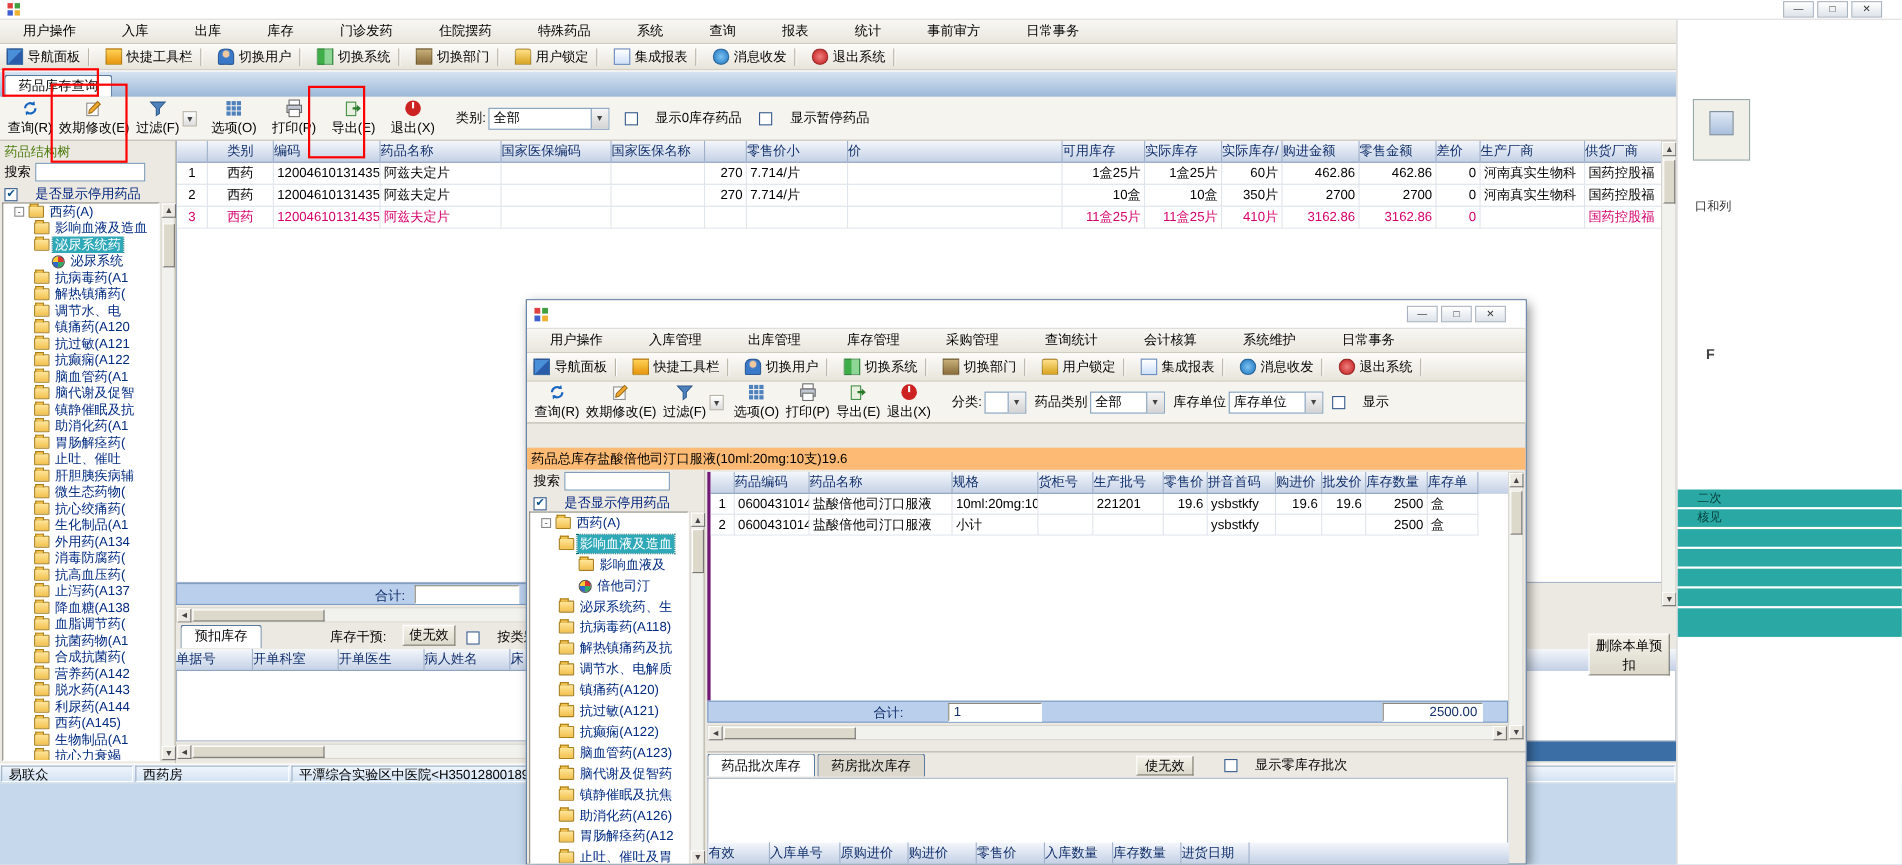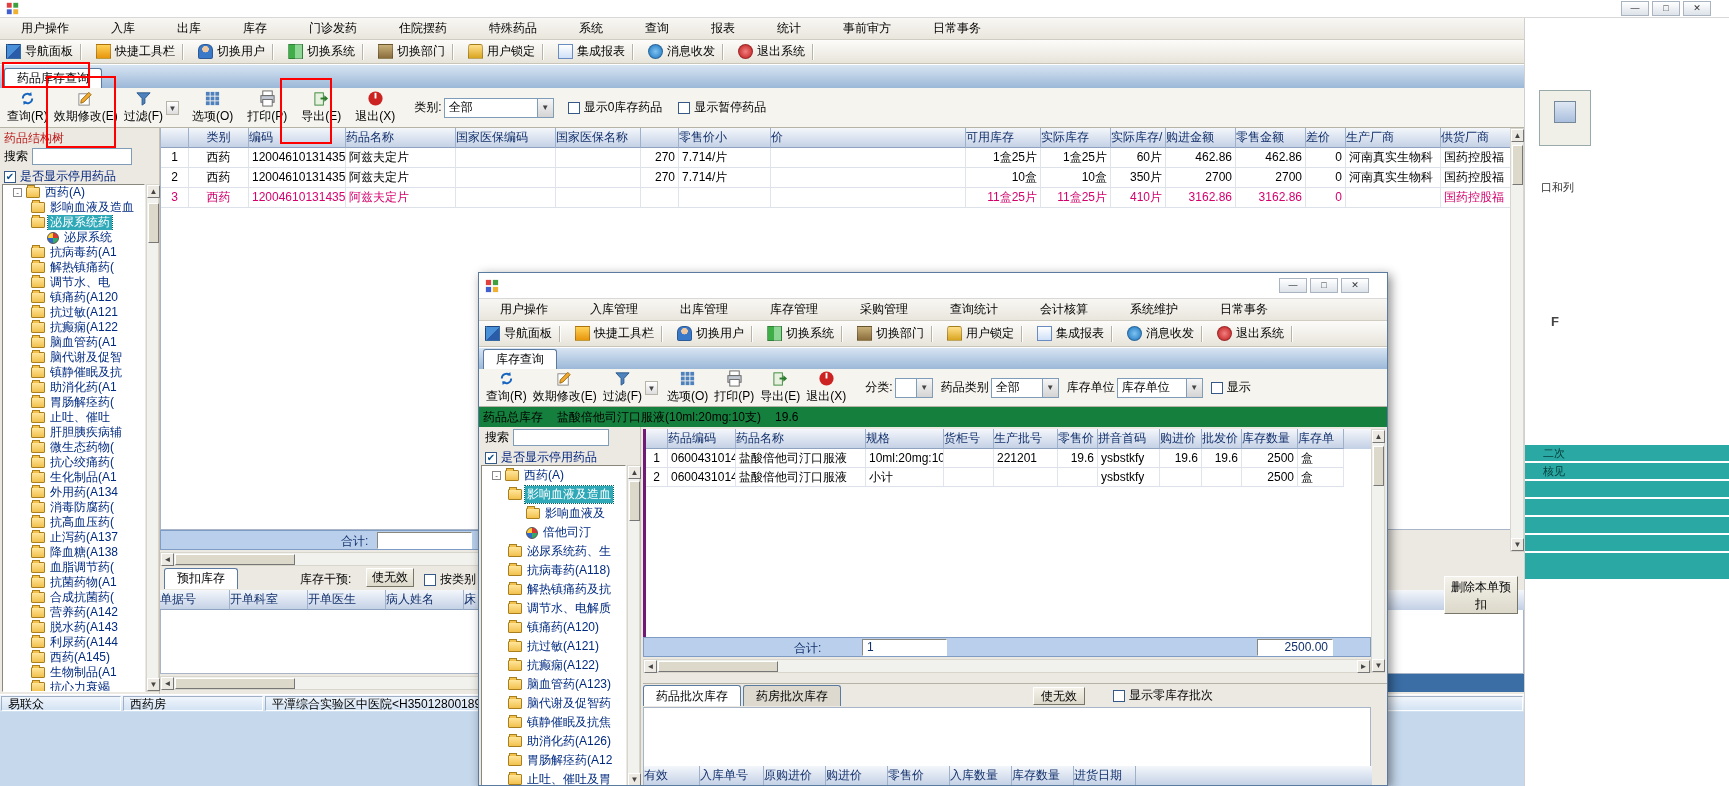--- a/index.html
+++ b/index.html
@@ -30,21 +30,21 @@
 .tabstrip{display:flex;align-items:flex-end;background:linear-gradient(#d7e4f2,#9cb8d8);border-top:1px solid #fff;padding-left:4px;}
 .xtab{background:#fff;border:1px solid #5a7aa0;border-bottom:none;border-radius:3px 3px 0 0;padding:0 12px;height:20px;line-height:19px;white-space:nowrap;}
 .querybar{display:flex;align-items:center;background:#f5f4ef;border-bottom:1px solid #b5b2a6;}
 .qbtn{display:flex;flex-direction:column;align-items:center;justify-content:center;gap:1px;min-width:44px;padding:1px 3px;}
 .qbtn svg{width:17px;height:17px;}
 .qbtn span{white-space:nowrap;}
 .dropbtn{width:13px;height:14px;font-size:8px;line-height:13px;text-align:center;color:#444;border:1px solid #b8b4a8;background:linear-gradient(#fff,#ddd);}
 .dd{display:inline-flex;height:20px;border:1px solid #7f9db9;background:#fff;align-items:center;}
 .dd-val{padding:0 4px;min-width:36px;white-space:nowrap;}
 .dd-btn{width:16px;align-self:stretch;background:linear-gradient(#f6f6f6,#d4d4d4);border-left:1px solid #7f9db9;font-size:8px;line-height:18px;text-align:center;color:#444;}
-.cb{display:flex;align-items:center;gap:4px;white-space:nowrap;}
+.cb{display:flex;align-items:center;gap:16px;white-space:nowrap;}
 .cbox{width:12px;height:12px;border:1px solid #355a8a;background:#fff;font-size:10px;line-height:10px;text-align:center;color:#0a4f8a;flex:0 0 12px;}
 .btn3d{border:1px solid;border-color:#fff #787668 #787668 #fff;background:linear-gradient(#f4f2ea,#dcd8ca);text-align:center;}
 .sunken{border:1px solid;border-color:#8a887c #fff #fff #8a887c;background:#fff;}
 .sunken-input{border:1px solid #7f9db9;background:#fff;height:17px;font:inherit;padding:0 3px;}
 
 
 .thead{display:flex;background:linear-gradient(#f4f7fb,#d6dfee 60%,#c2cfe4);color:#12306b;height:20px;line-height:19px;}
 .thead>*{border-right:1px solid #9fb0ca;border-bottom:1px solid #8fa3c0;text-align:left;overflow:hidden;white-space:nowrap;flex:0 0 auto;}
 .tr{display:flex;height:20px;line-height:19px;background:#fff;}
 .tr>*{border-right:1px solid #e0e4ec;border-bottom:1px solid #dde2ea;padding:0 3px;overflow:hidden;white-space:nowrap;flex:0 0 auto;}
@@ -283,21 +283,21 @@
         <span class="cbox"></span>
         <span>显示0库存药品</span>
       </label>
       <label class="cb" style="margin-left:16px;">
         <span class="cbox"></span>
         <span>显示暂停药品</span>
       </label>
     </div>
 
     <div class="abs" style="left:0;top:110px;width:160px;height:566px;background:#ece9e2;border-right:1px solid #c5c1b4;">
-      <div class="abs infolabel" style="left:4px;top:2px;color:#b91c1c;">药品结构树</div>
+      <div class="abs infolabel" style="left:4px;top:2px;color:#4d7c0f;">药品结构树</div>
       <div class="abs" style="left:4px;top:20px;display:flex;align-items:center;gap:4px;">
         <span class="infolabel" style="color:#000;">搜索</span>
         <input class="sunken-input" style="width: 100px;">
       </div>
       <label class="cb abs" style="left:4px;top:40px;color:#00247d;">
         <span class="cbox">✔</span>
         <span>是否显示停用药品</span>
       </label>
       <div class="treebox abs" style="left:2px;top:56px;width:143px;height:508px;">
         <div class="troot">
@@ -670,23 +670,20 @@
       <span>消息收发</span>
       <span class="sep"></span>
     </span>
       <span class="tbar-item">
       <span class="tbi ic-exit"></span>
       <span>退出系统</span>
       <span class="sep"></span>
     </span>
     </div>
 
-  <div class="tabstrip" style="height:22px;">
-    <span class="xtab">库存查询</span>
-  </div>
 
   <div class="querybar" style="height:38px;padding-left:4px;">
     <div class="qbtn">
       <svg viewBox="0 0 18 18">
           <path d="M4 9a5 5 0 0 1 8.5-3.5M14 9a5 5 0 0 1-8.5 3.5" fill="none" stroke="#1565c0" stroke-width="2"></path>
           <path d="M13 2l.5 4-4-.5z" fill="#1565c0"></path>
           <path d="M5 16l-.5-4 4 .5z" fill="#1565c0"></path>
         </svg>
       <span>查询(R)</span>
     </div>
@@ -757,21 +754,21 @@
     <span class="dd" style="width:86px;margin-left:2px;">
       <span class="dd-val">库存单位</span>
       <span class="dd-btn" style="margin-left:auto;">▼</span>
     </span>
     <label class="cb" style="margin-left:8px;">
       <span class="cbox"></span>
       <span>显示</span>
     </label>
   </div>
 
-  <div class="abs" style="left:0;top:134px;width:908px;height:20px;background:#15803d;display:flex;align-items:center;gap:14px;padding-left:4px;">
+  <div class="abs" style="left:0;top:134px;width:908px;height:20px;background:#fdba74;display:flex;align-items:center;padding-left:4px;">
     <span style="white-space:nowrap;">药品总库存</span>
     <span style="white-space:nowrap;">盐酸倍他司汀口服液(10ml:20mg:10支)</span>
     <span>19.6</span>
   </div>
 
   <div class="abs" style="left:0;top:154px;width:162px;height:360px;background:#ece9e2;border-right:1px solid #c5c1b4;">
     <div class="abs" style="left:6px;top:2px;display:flex;align-items:center;gap:4px;">
       <span>搜索</span>
       <input class="sunken-input" style="width: 96px;">
     </div>
@@ -909,21 +906,21 @@
   </div>
   <div class="sbv abs" style="left:892px;top:156px;width:14px;height:244px;">
     <span class="arr">▲</span>
     <span class="thumbv" style="margin-top:-170px;"></span>
     <span class="arr">▼</span>
   </div>
 
   <div class="totalband abs" style="left:164px;top:364px;width:728px;height:20px;">
     <span class="abs" style="left:150px;top:2px;">合计:</span>
     <span class="sunken abs" style="left:218px;top:1px;width:85px;height:17px;padding:0 4px;">1</span>
-    <span class="sunken abs" style="left:613px;top:1px;width:76px;height:17px;text-align:right;padding:0 4px;">2500.00</span>
+    <span class="sunken abs" style="left:613px;top:1px;width:91px;height:17px;text-align:right;padding:0 4px;">2500.00</span>
   </div>
   <div class="sbh abs" style="left:164px;top:386px;width:728px;height:14px;">
     <span class="arr">◄</span>
     <span class="thumbh" style="margin-right:auto;"></span>
     <span class="arr">►</span>
   </div>
 
   <div class="abs" style="left:164px;top:410px;width:744px;height:24px;display:flex;align-items:center;gap:2px;border-top:1px solid #b5b2a6;">
     <span class="xtab" style="height:21px;line-height:20px;">药品批次库存</span>
     <span class="xtab" style="height:21px;line-height:20px;background:#ddd9ce;">药房批次库存</span>

